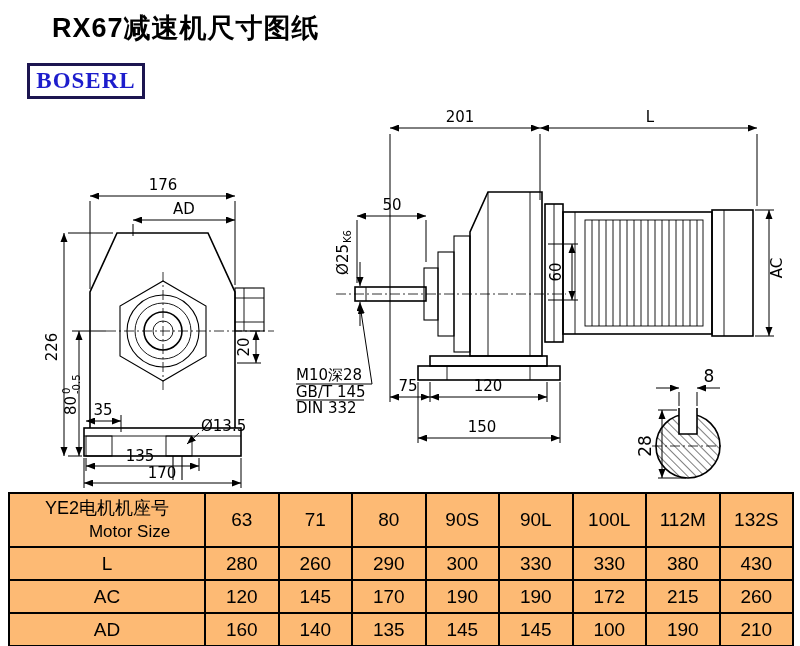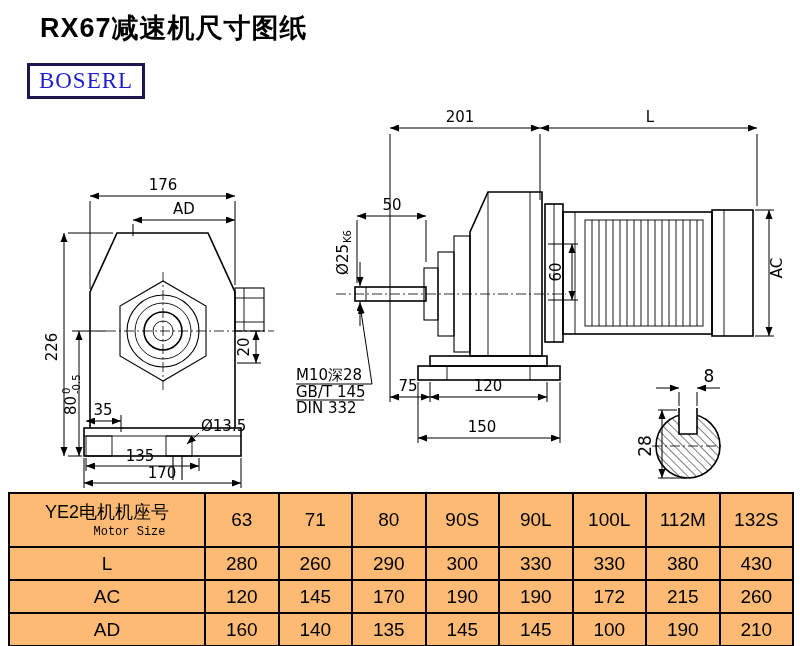--- a/index.html
+++ b/index.html
@@ -1,49 +1,49 @@
 <!DOCTYPE html>
 <html><head>
 <meta charset="utf-8">
 <style>
   html,body{margin:0;padding:0;}
   body{
     width:800px;height:646px;position:relative;background:#fff;
     font-family:"Liberation Sans", sans-serif;color:#000;overflow:hidden;
   }
   .title{
-    position:absolute;left:40px;top:10px;font-size:27px;font-weight:bold;
+    position:absolute;left:52px;top:10px;font-size:27px;font-weight:bold;
     letter-spacing:1px;white-space:nowrap;
   }
   .logo{
     position:absolute;left:27px;top:63px;width:112px;height:30px;
     border:3px solid #1c1550;display:flex;align-items:center;justify-content:center;
     background:#fff;
   }
   .logo span{
-    font-family:"Liberation Serif", serif;font-weight:normal;font-size:23px;
+    font-family:"Liberation Serif", serif;font-weight:bold;font-size:23px;
     color:#1d1dcc;letter-spacing:1px;
   }
   svg.drawing{position:absolute;left:0;top:0;}
   svg .ol{stroke:#000;stroke-width:1.6;fill:none;}
   svg .md{stroke:#000;stroke-width:1.1;fill:none;}
   svg .thin{stroke:#000;stroke-width:0.9;fill:none;}
   svg .dim{stroke:#000;stroke-width:1;fill:none;}
   svg .cl{stroke:#000;stroke-width:0.8;stroke-dasharray:10 3 2 3;fill:none;}
   svg text{fill:#000;stroke:none;font-size:15px;font-family:"DejaVu Sans", sans-serif;}
   svg text.big{font-size:17px;}
   svg text.small{font-size:10px;}
   table.dims{
     position:absolute;left:8px;top:492px;width:784px;border-collapse:collapse;
     table-layout:fixed;text-align:center;font-size:19px;background:#fdba74;
   }
   table.dims td{border:2px solid #000;padding:0;height:31px;vertical-align:middle;}
   table.dims tr.hdr td{height:52px;}
   .hc1{font-size:18px;line-height:1.35;}
-  .hc2{font-size:12px;line-height:1.35;font-family:Liberation Mono, monospace;padding-left:45px;}
+  .hc2{font-size:17px;line-height:1.35;font-family:Liberation Sans, sans-serif;padding-left:45px;}
 </style>
 </head>
 <body>
 
 <div class="title">RX67减速机尺寸图纸</div>
 
 <div class="logo">
   <span>BOSERL</span>
 </div>
 

